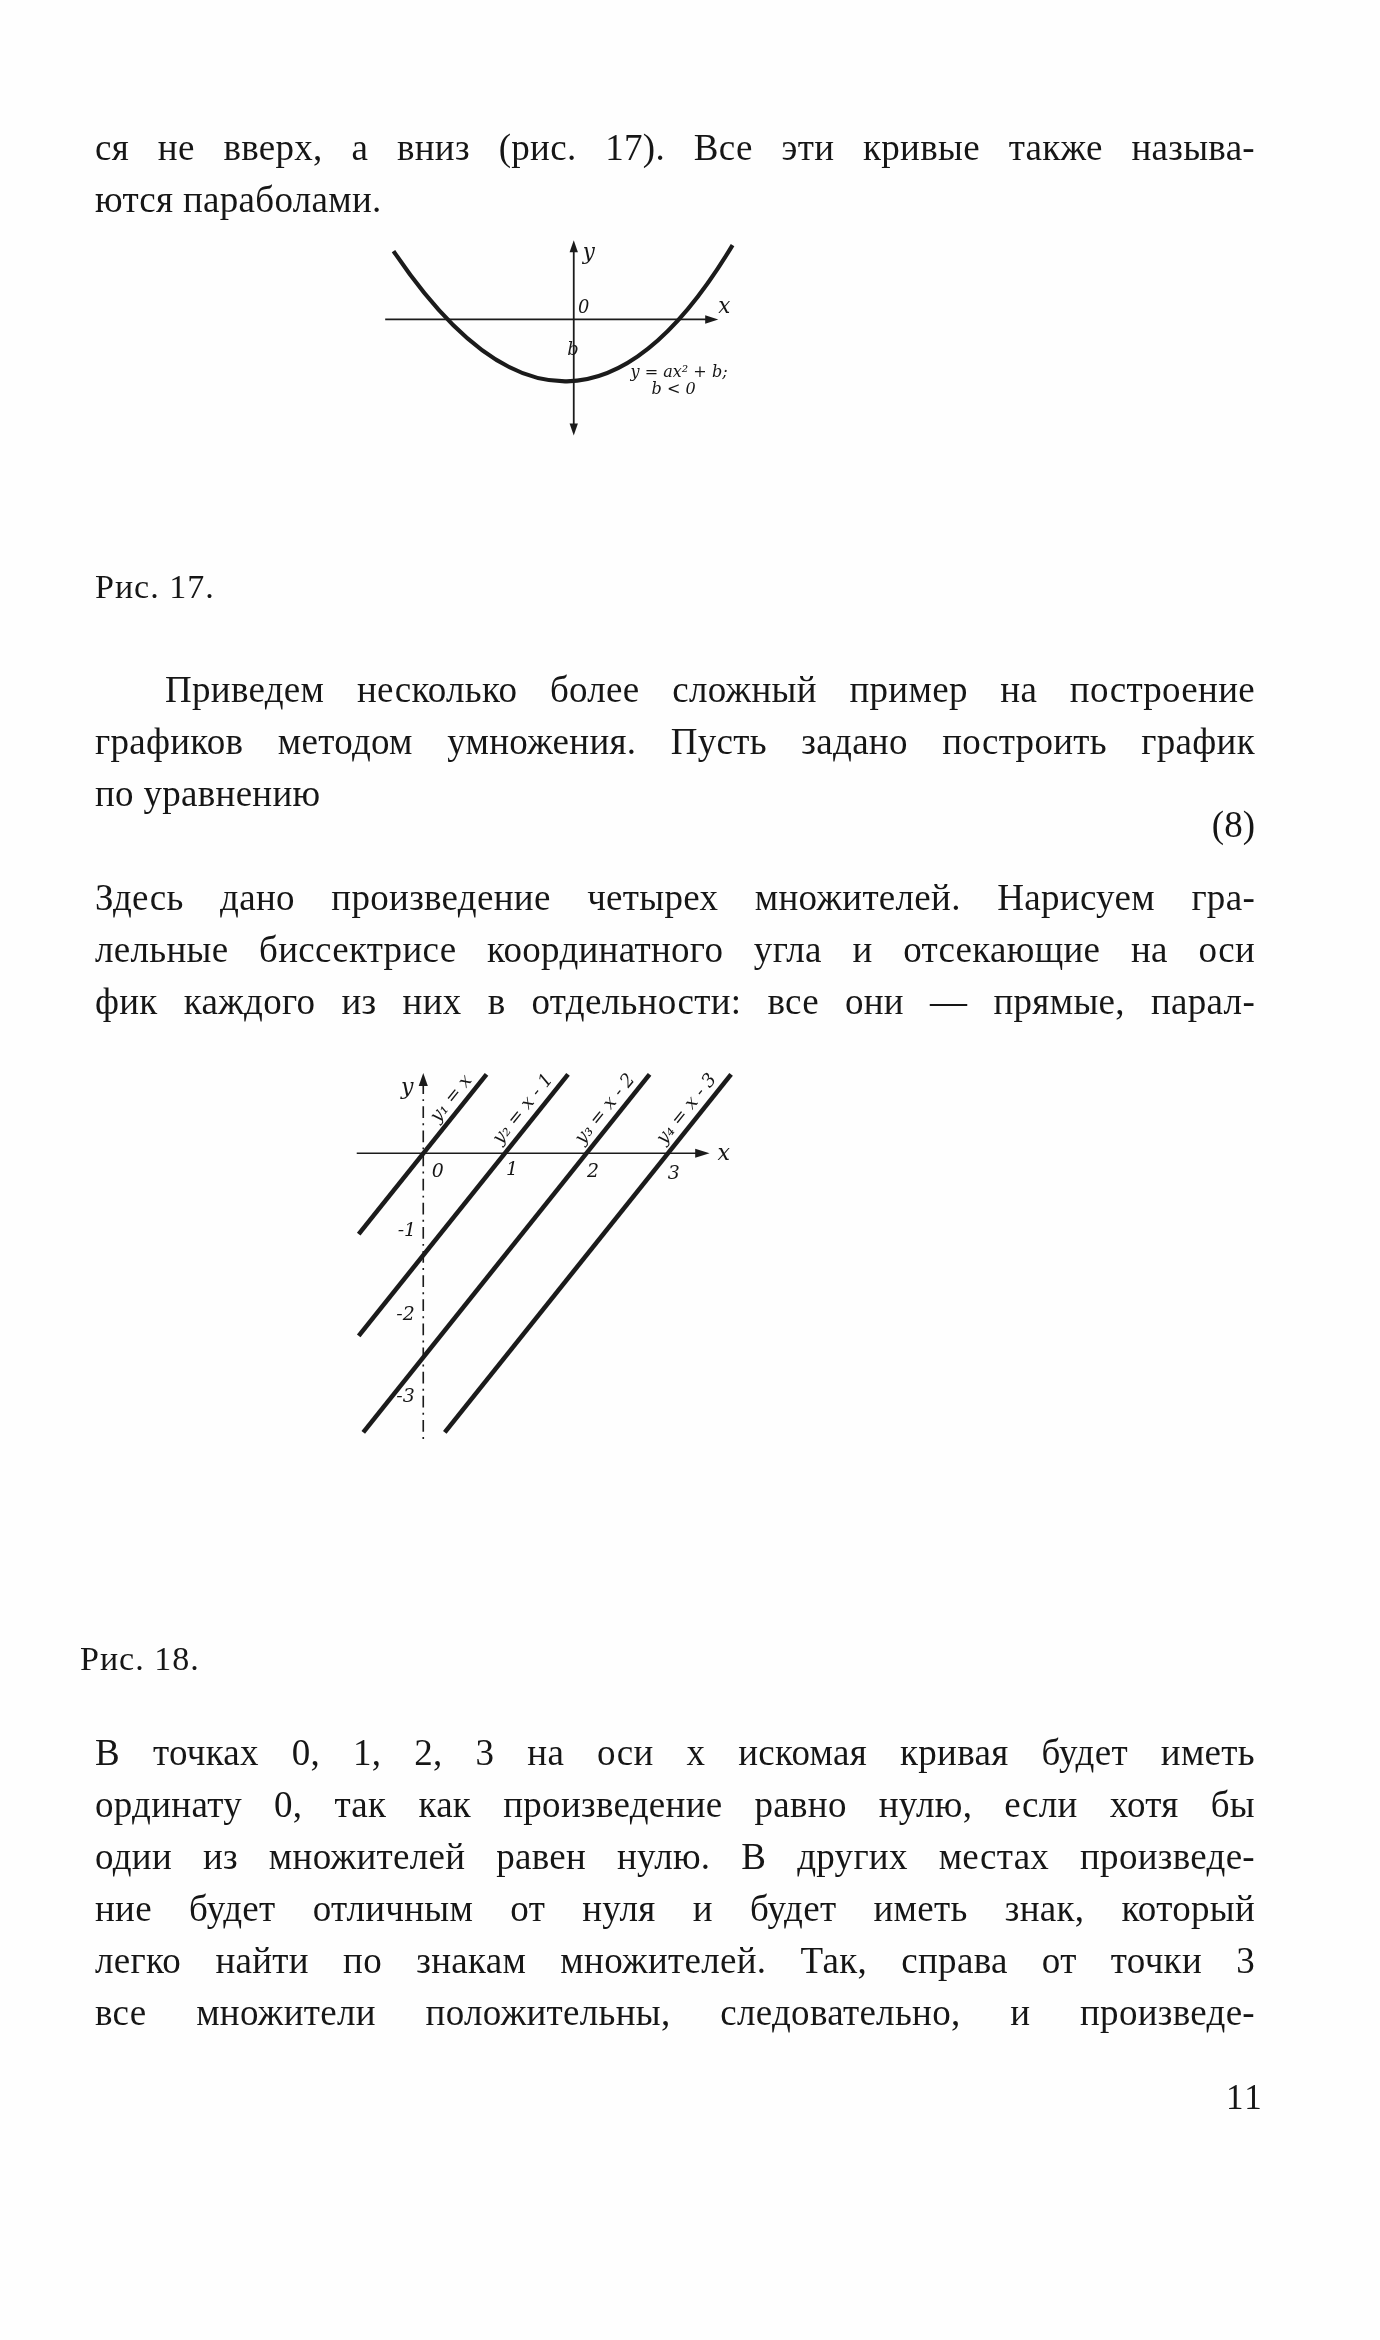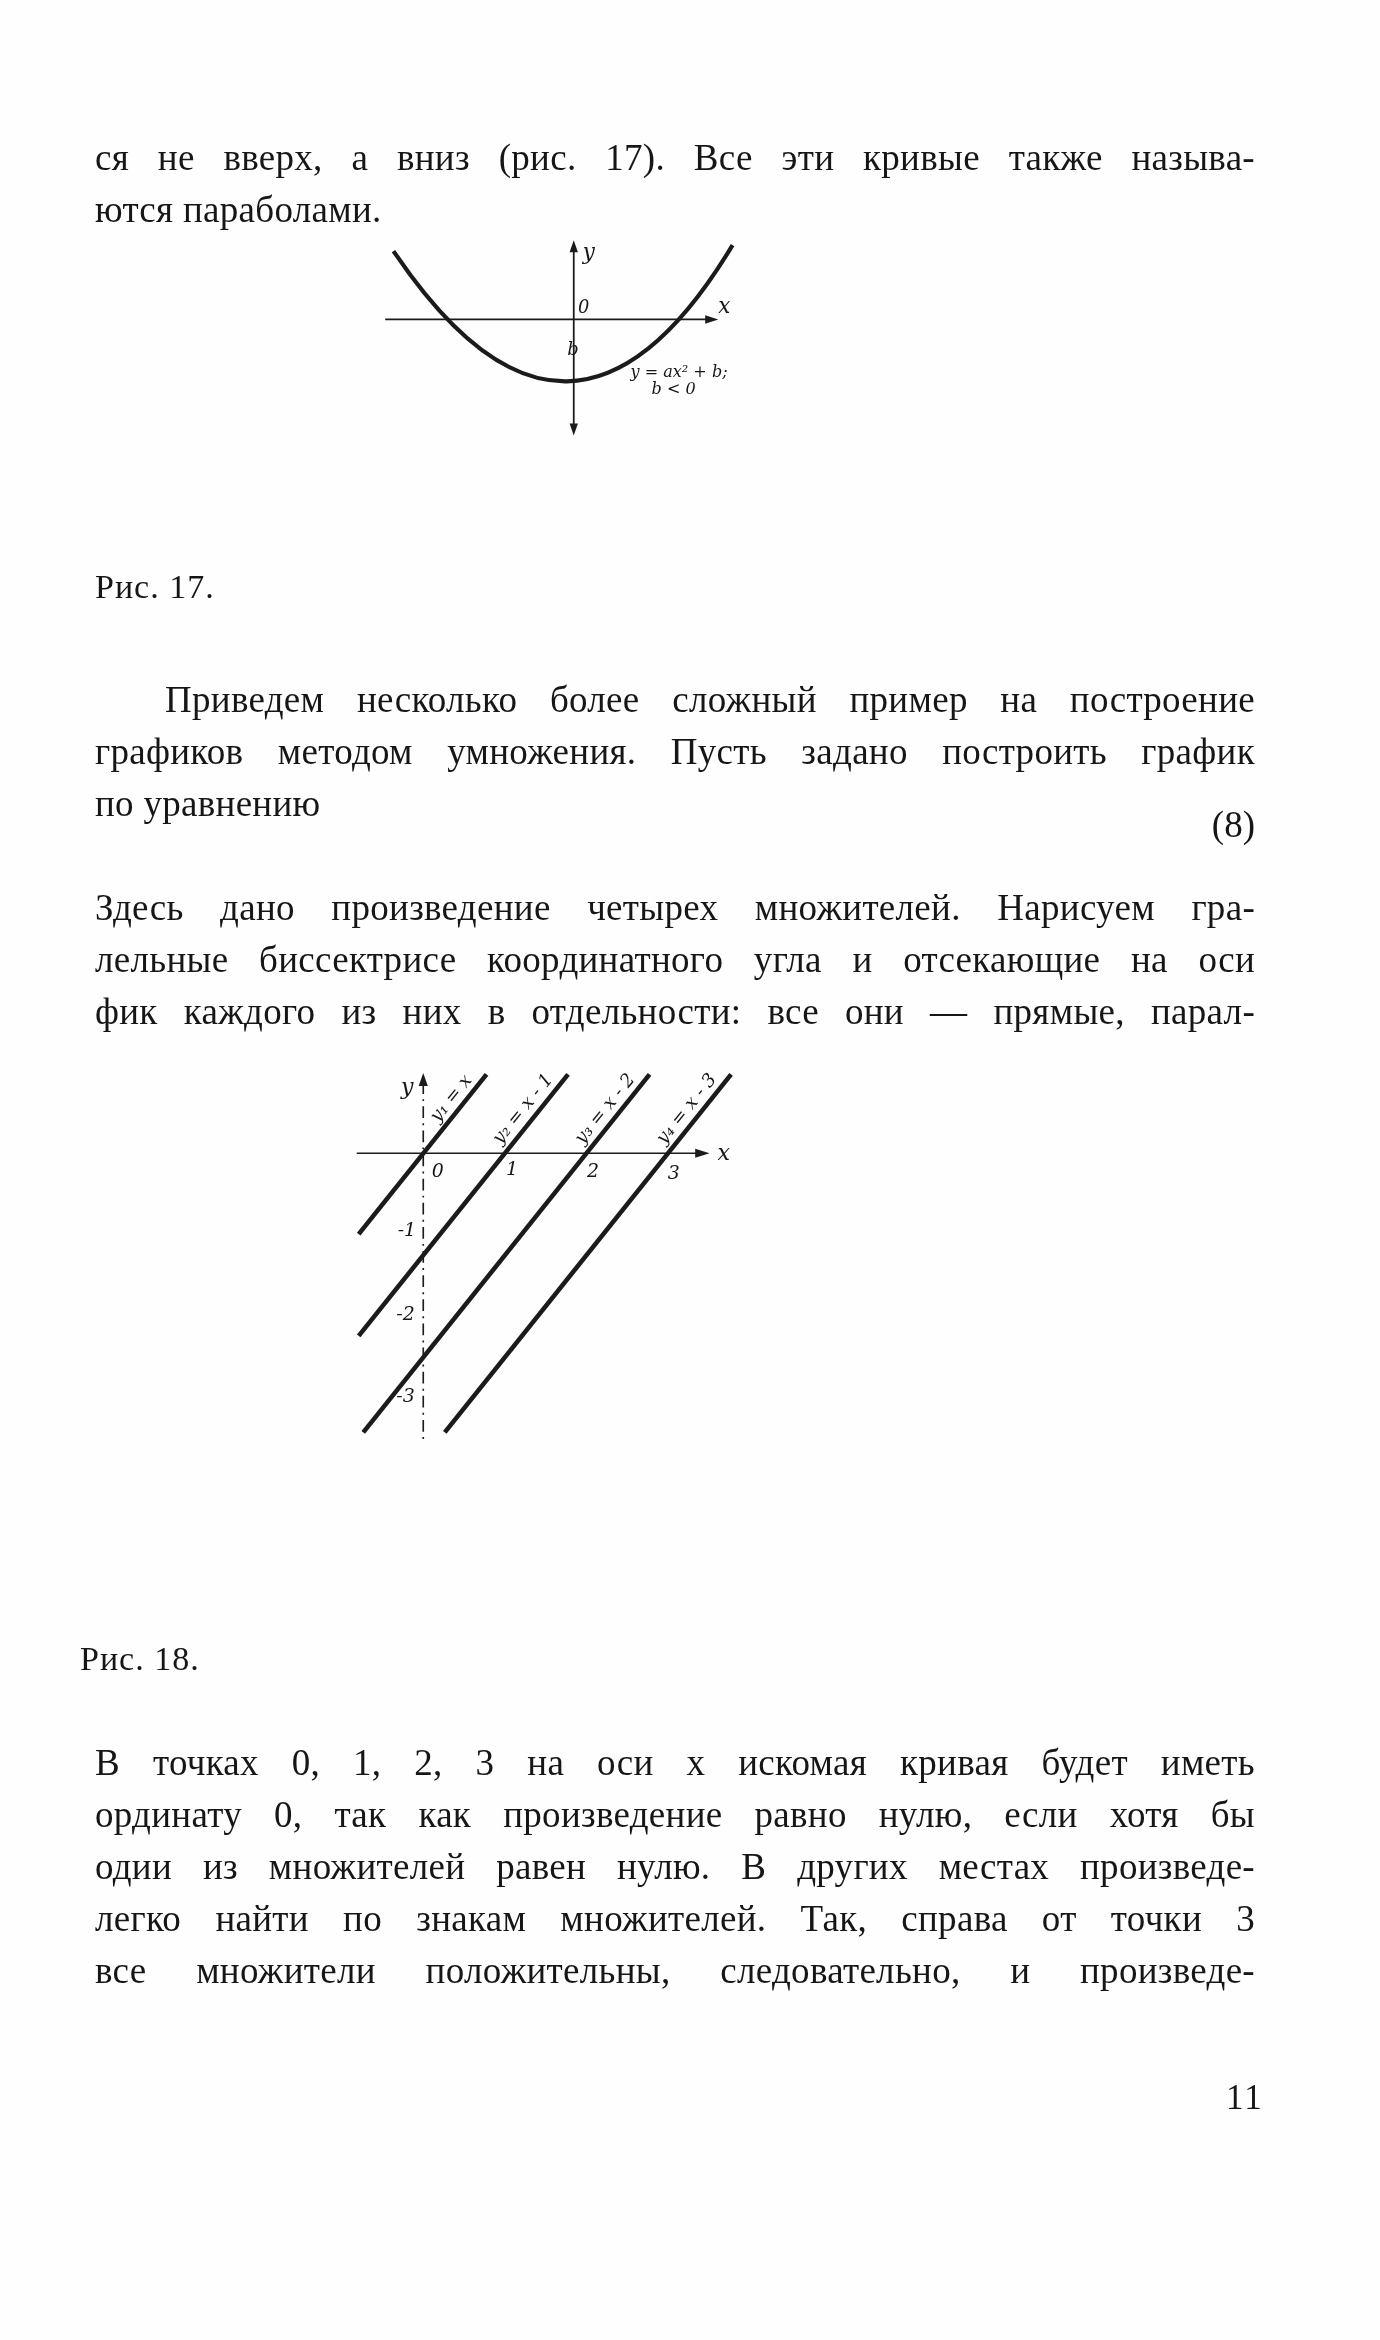--- a/index.html
+++ b/index.html
@@ -1,18 +1,18 @@
 <!DOCTYPE html>
 <html><head>
 <meta charset="utf-8">
 <style>
   html,body{margin:0;padding:0;background:#f3f3f0;}
   body{position:relative;width:1380px;height:2340px;background:#fefefe;
        color:#161616;font-family:"Liberation Serif","DejaVu Serif",serif;overflow:hidden;}
-  .textcol{position:absolute;left:95px;width:1160px;margin-top:10px;}
+  .textcol{position:absolute;left:95px;width:1160px;}
   .tline{font-size:37px;line-height:52px;letter-spacing:.3px;
          text-align:justify;text-align-last:justify;}
   .last-left .tline:last-child{text-align-last:left;}
   .indent-first .tline:first-child{text-indent:70px;}
   .caption{position:absolute;left:95px;width:1160px;text-align:left;
            font-size:34px;letter-spacing:1px;}
   .eq-row{position:absolute;left:95px;width:1160px;height:62px;}
   .eq-body{position:absolute;left:50%;transform:translateX(-46%);top:0;
            font-style:italic;font-size:40px;white-space:nowrap;letter-spacing:1px;}
   .eq-num{position:absolute;right:0;top:3px;font-size:37px;}
@@ -98,17 +98,18 @@
     <text class="fig-label" font-size="28" text-anchor="middle" transform="translate(752,1140) rotate(-51)">y₃ = x - 2</text>
     <text class="fig-label" font-size="28" text-anchor="middle" transform="translate(877,1140) rotate(-51)">y₄ = x - 3</text>
   </g>
 </svg>
 <div class="caption" style="top:1640px;left:80px">Рис. 18.</div>
 
 <div class="textcol para last-just" style="top:1727px">
     <div class="tline">В точках 0, 1, 2, 3 на оси x искомая кривая будет иметь</div>
     <div class="tline">ординату 0, так как произведение равно нулю, если хотя бы</div>
     <div class="tline">одии из множителей равен нулю. В других местах произведе-</div>
+    <div class="tline">ние будет отличным от нуля и будет иметь знак, который</div>
     <div class="tline">легко найти по знакам множителей. Так, справа от точки 3</div>
     <div class="tline">все множители положительны, следовательно, и произведе-</div>
   </div>
 
 <div class="pagenum">11</div>
 
 </body></html>

